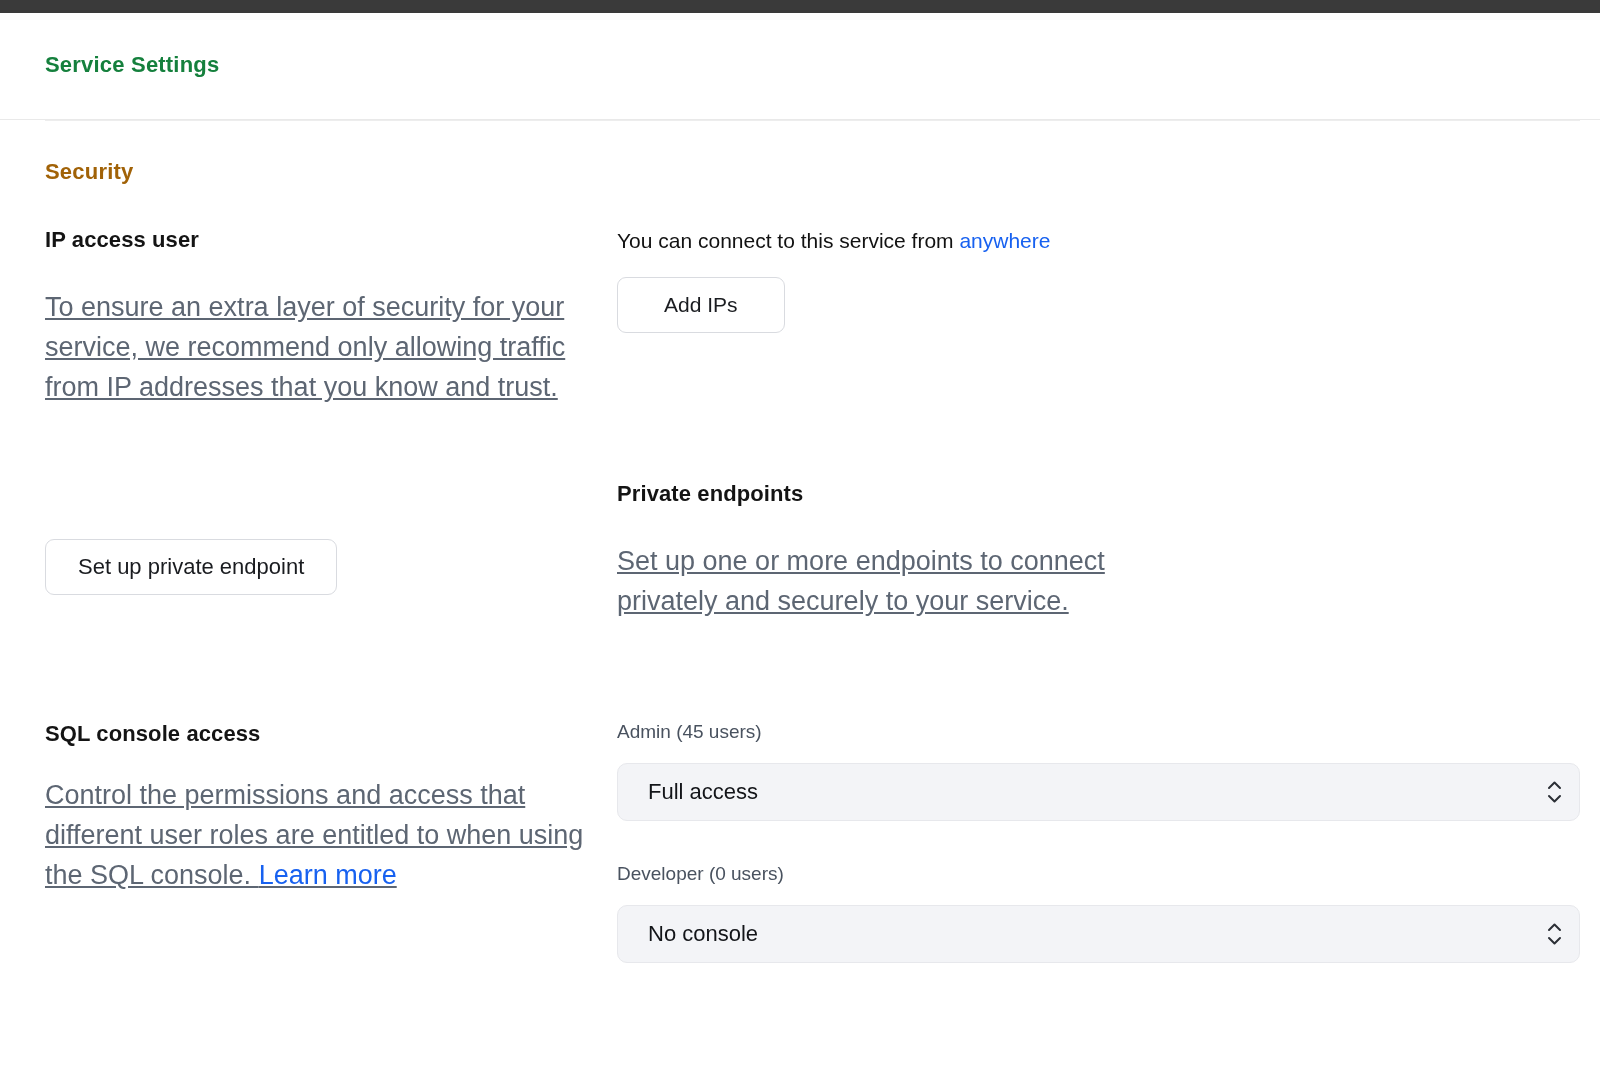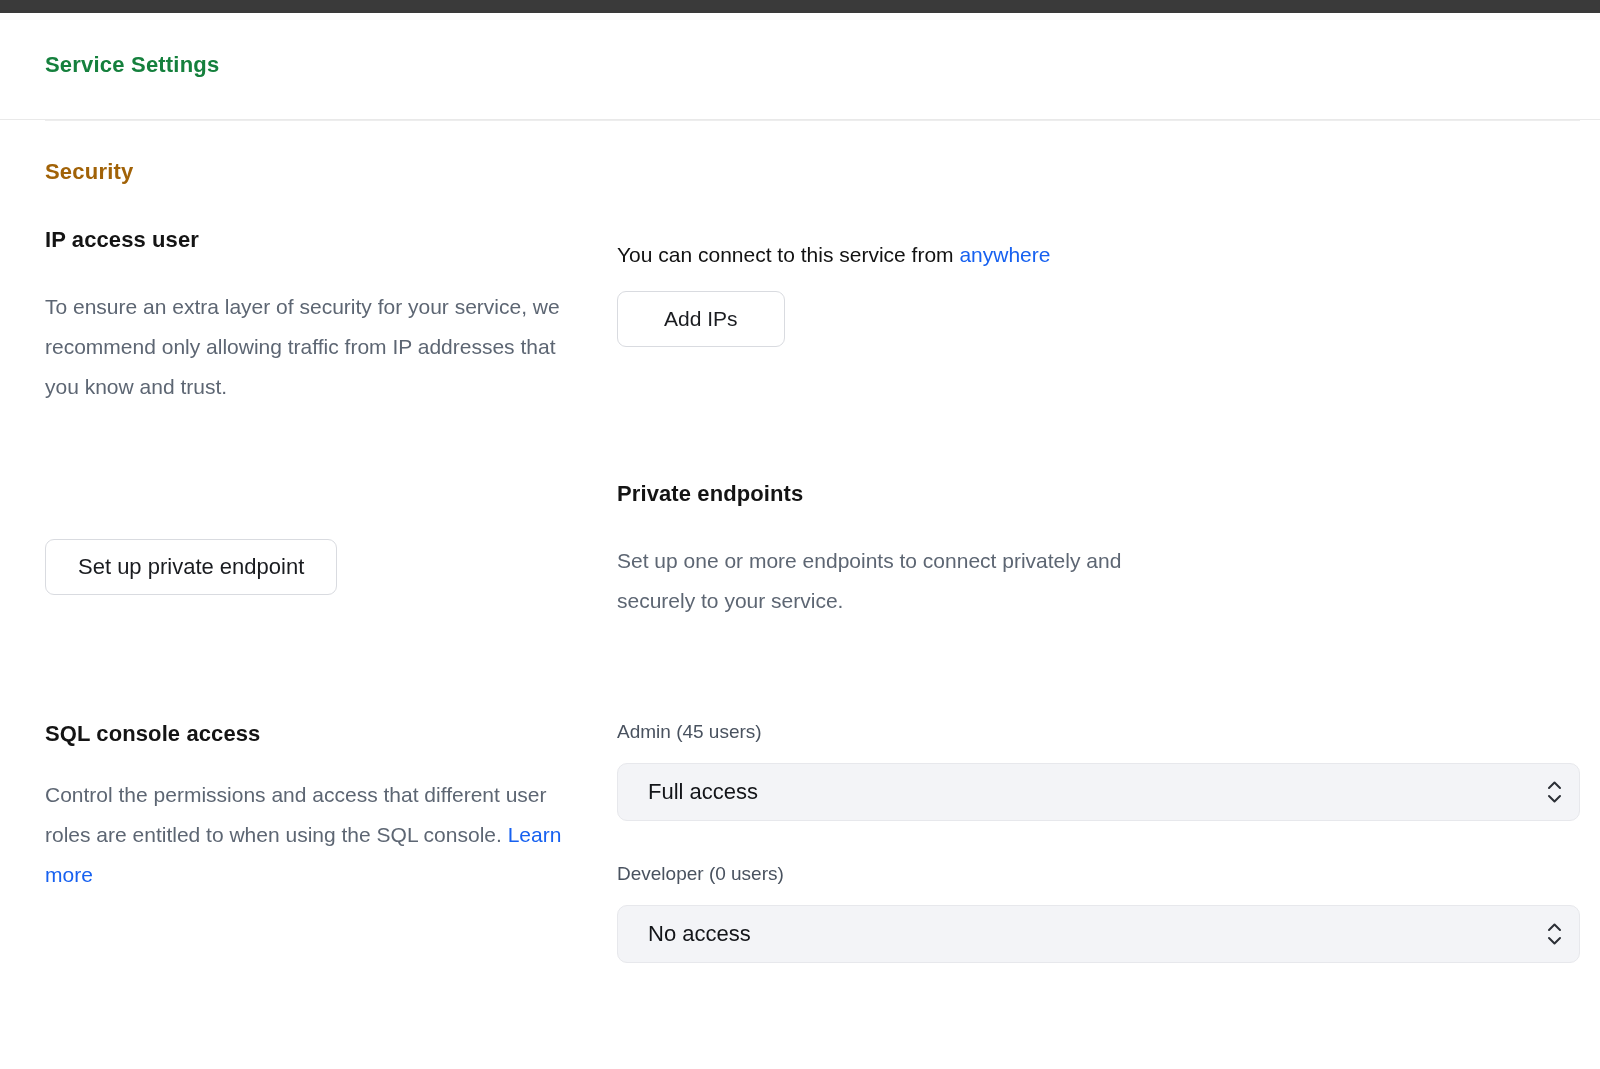--- a/index.html
+++ b/index.html
@@ -46,29 +46,30 @@
   .row-sql { margin-top: 100px; }
   .sub-title {
     font-size: 22px;
     font-weight: 700;
     color: #141414;
     letter-spacing: 0.1px;
   }
   .description {
     margin-top: 34px;
     max-width: 540px;
-    font-size: 21px;
+    font-size: 27px;
     line-height: 40px;
     color: #5d6673;
+    text-decoration: underline;
   }
   .row-sql .description { margin-top: 28px; }
   .status-line {
     font-size: 21px;
     color: #121212;
-    margin-top: 16px;
+    margin-top: 2px;
   }
   .link {
     color: #1761f0;
     text-decoration: none;
     cursor: pointer;
   }
   .btn {
     display: inline-block;
     margin-top: 24px;
     height: 56px;
@@ -154,21 +155,21 @@
         <span>Full access</span>
         <span class="unfold-icon">
           <svg width="17" height="24" viewBox="0 0 17 24" fill="none" stroke="#2b2f36" stroke-width="2" stroke-linecap="round" stroke-linejoin="round">
             <polyline points="3,8 8.5,2.5 14,8"></polyline>
             <polyline points="3,16 8.5,21.5 14,16"></polyline>
           </svg>
         </span>
       </div>
       <div class="field-label second">Developer (0 users)</div>
       <div class="select">
-        <span>No access</span>
+        <span>No console</span>
         <span class="unfold-icon">
           <svg width="17" height="24" viewBox="0 0 17 24" fill="none" stroke="#2b2f36" stroke-width="2" stroke-linecap="round" stroke-linejoin="round">
             <polyline points="3,8 8.5,2.5 14,8"></polyline>
             <polyline points="3,16 8.5,21.5 14,16"></polyline>
           </svg>
         </span>
       </div>
     </div>
   </section>
 

